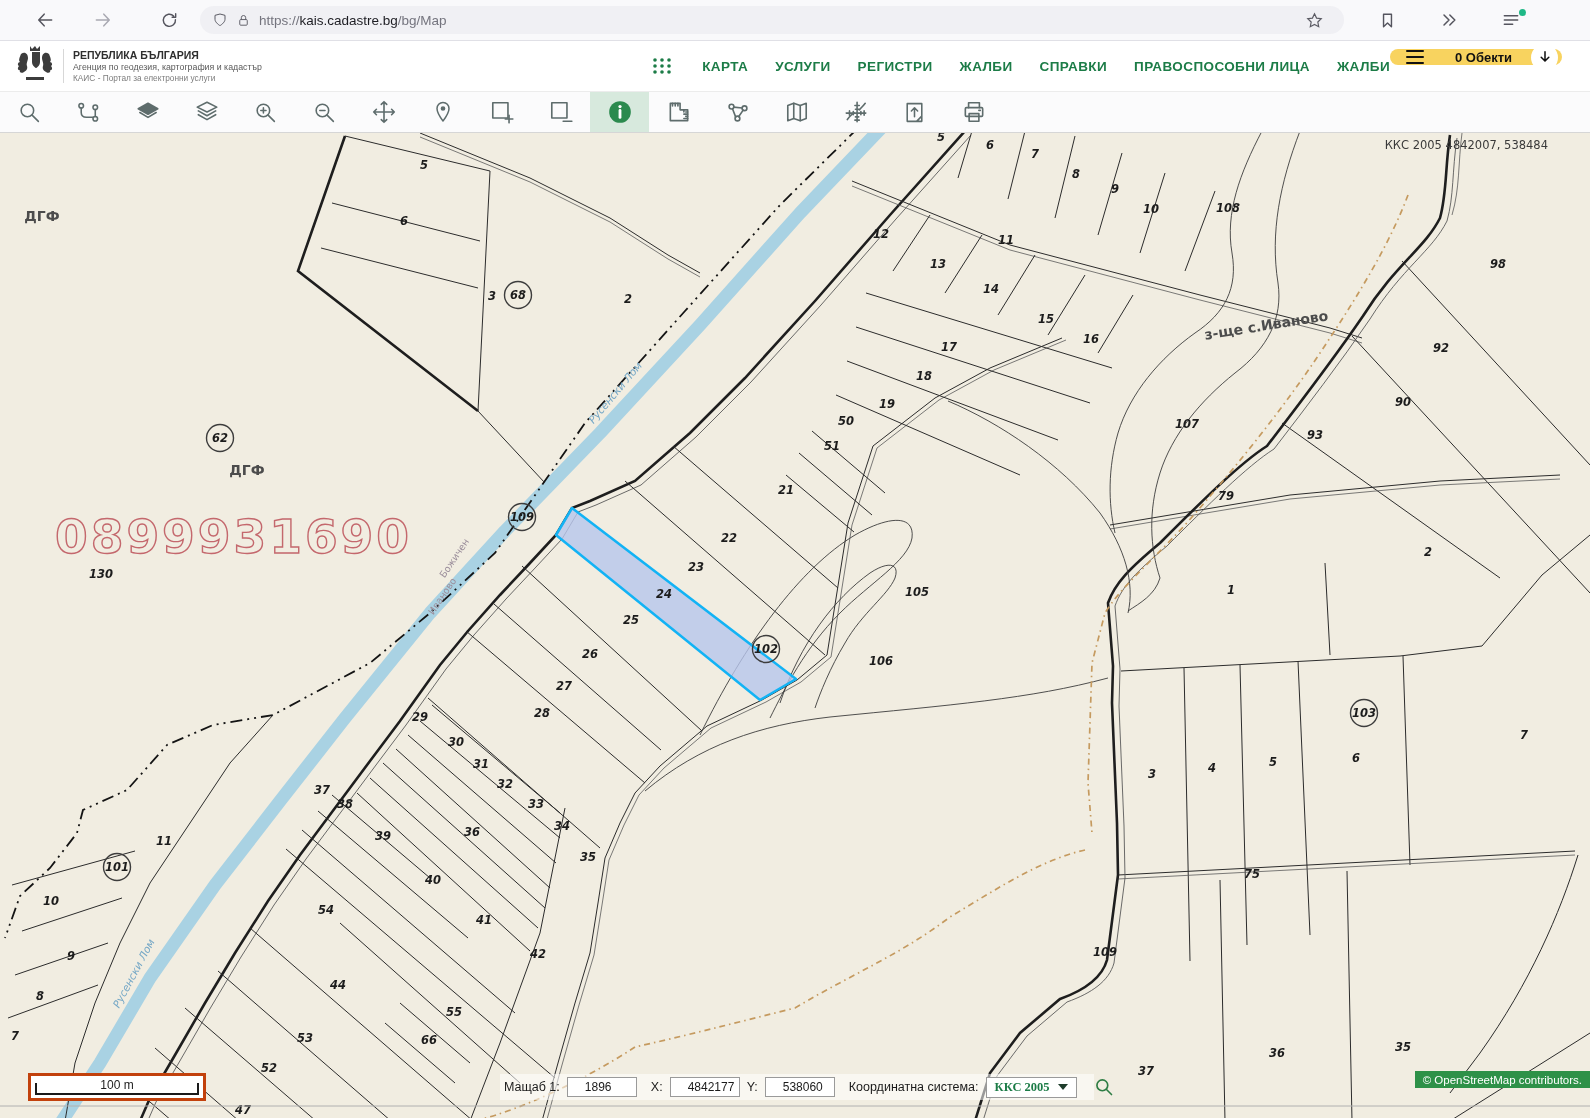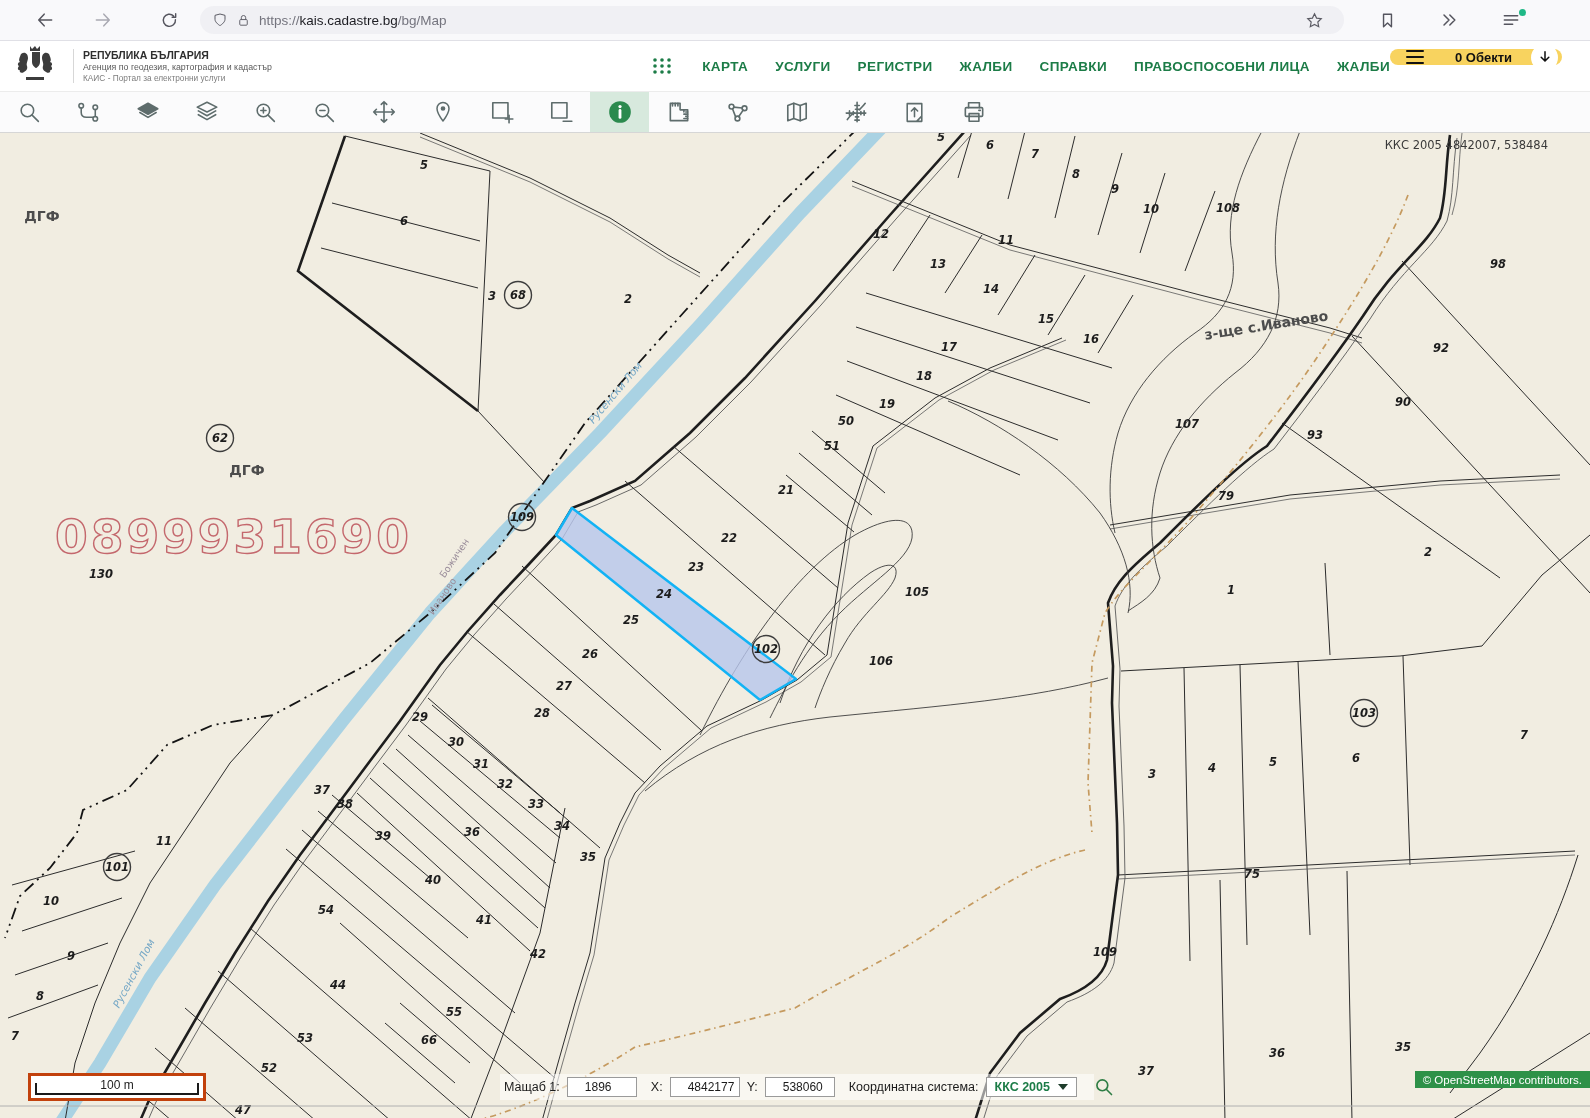--- a/index.html
+++ b/index.html
@@ -16,21 +16,21 @@
   .urlbar svg{flex:0 0 auto;stroke:#5b5b64;fill:none;stroke-width:1.5;margin-right:8px;}
   .url-text{white-space:nowrap;}
   .url-text .domain{color:#1c1c22;}
   .urlbar .star{margin-left:auto;}
   .chrome-right{display:flex;align-items:center;margin-left:26px;gap:28px;}
   .chrome-right .nav-ic{position:relative;}
   .greendot{position:absolute;top:4px;right:2px;width:7px;height:7px;border-radius:50%;background:#1fb886;}
   
   .hdr{height:50px;background:#fff;border-bottom:1px solid #ececec;display:flex;align-items:center;position:relative;}
   .logo{margin-left:16px;flex:0 0 auto;}
-  .brand{margin-left:19px;padding-left:9px;border-left:1px solid #d7d7d7;line-height:1.22;}
+  .brand{margin-left:9px;padding-left:9px;border-left:1px solid #d7d7d7;line-height:1.22;}
   .brand .b1{font-size:10.5px;font-weight:bold;color:#2e2e2e;}
   .brand .b2{font-size:8.8px;color:#5a5a5a;}
   .brand .b3{font-size:8.3px;color:#7d7d7d;}
   .mainnav{position:absolute;right:200px;top:0;height:50px;display:flex;align-items:center;gap:27px;}
   .gridicon{margin-right:2px;display:flex;align-items:center;}
   .mainnav a{color:#1c7c47;font-weight:bold;font-size:13.5px;letter-spacing:.4px;text-decoration:none;white-space:nowrap;}
   .objects-pill{position:absolute;right:28px;top:8px;width:152px;height:16px;background:#f8d35f;border-radius:18px;
           display:flex;align-items:center;padding:0 4px 0 16px;cursor:pointer;}
   .objects-pill .burger{width:18px;display:flex;flex-direction:column;gap:3.5px;margin-right:12px;}
   .objects-pill .burger i{display:block;height:2.6px;background:#111;border-radius:1px;}
@@ -60,21 +60,21 @@
   text.cref{font:11.5px "DejaVu Sans",sans-serif;fill:#3a3a3a;}
   text.wm{font:bold 47px "DejaVu Sans",sans-serif;fill:none;stroke:#c4686d;stroke-width:1.4;letter-spacing:3px;}
   .ccirc{fill:none;stroke:#3d3d3d;stroke-width:1.4;}
   
   .scalebox{position:absolute;left:28px;top:940px;width:172px;height:22px;background:#fff;border:3px solid #c2410c;}
   .scaleline{position:absolute;left:4px;right:4px;top:7px;bottom:3px;border:2px solid #1a1a1a;border-top:none;}
   .scalebox span{position:absolute;left:0;right:0;top:2px;text-align:center;font-size:12px;color:#222;}
   .statusbar{position:absolute;left:500px;top:941px;height:26px;width:586px;display:flex;align-items:center;
              gap:7px;background:rgba(255,255,255,.55);padding:0 4px;font-size:12.5px;color:#1b1b1b;white-space:nowrap;}
   .statusbar .vbox{background:#fff;border:1px solid #9a9a9a;padding:2px 17px;font-size:12px;min-width:34px;}
-  .statusbar .crs{display:flex;align-items:center;gap:8px;background:#fff;border:1px solid #9a9a9a;padding:2px 8px;cursor:pointer;}
+  .statusbar .crs{display:flex;align-items:center;gap:8px;background:#fff;border:1px solid #9a9a9a;padding:2px 8px;cursor:pointer;font-family:Liberation Serif, serif;}
   .statusbar .crs b{color:#1c7c47;font-size:12.5px;}
   .statusbar .crs i{width:0;height:0;border-left:5px solid transparent;border-right:5px solid transparent;border-top:6px solid #1e3d2b;}
   .sb-search{margin-left:10px;display:flex;align-items:center;cursor:pointer;}
   .attribution{position:absolute;right:0;top:938px;height:17px;background:#2e9148;color:#fff;
                font-size:11.5px;display:flex;align-items:center;padding:0 8px;}
 </style>
 </head>
 <body>
 
 <div class="chrome">

